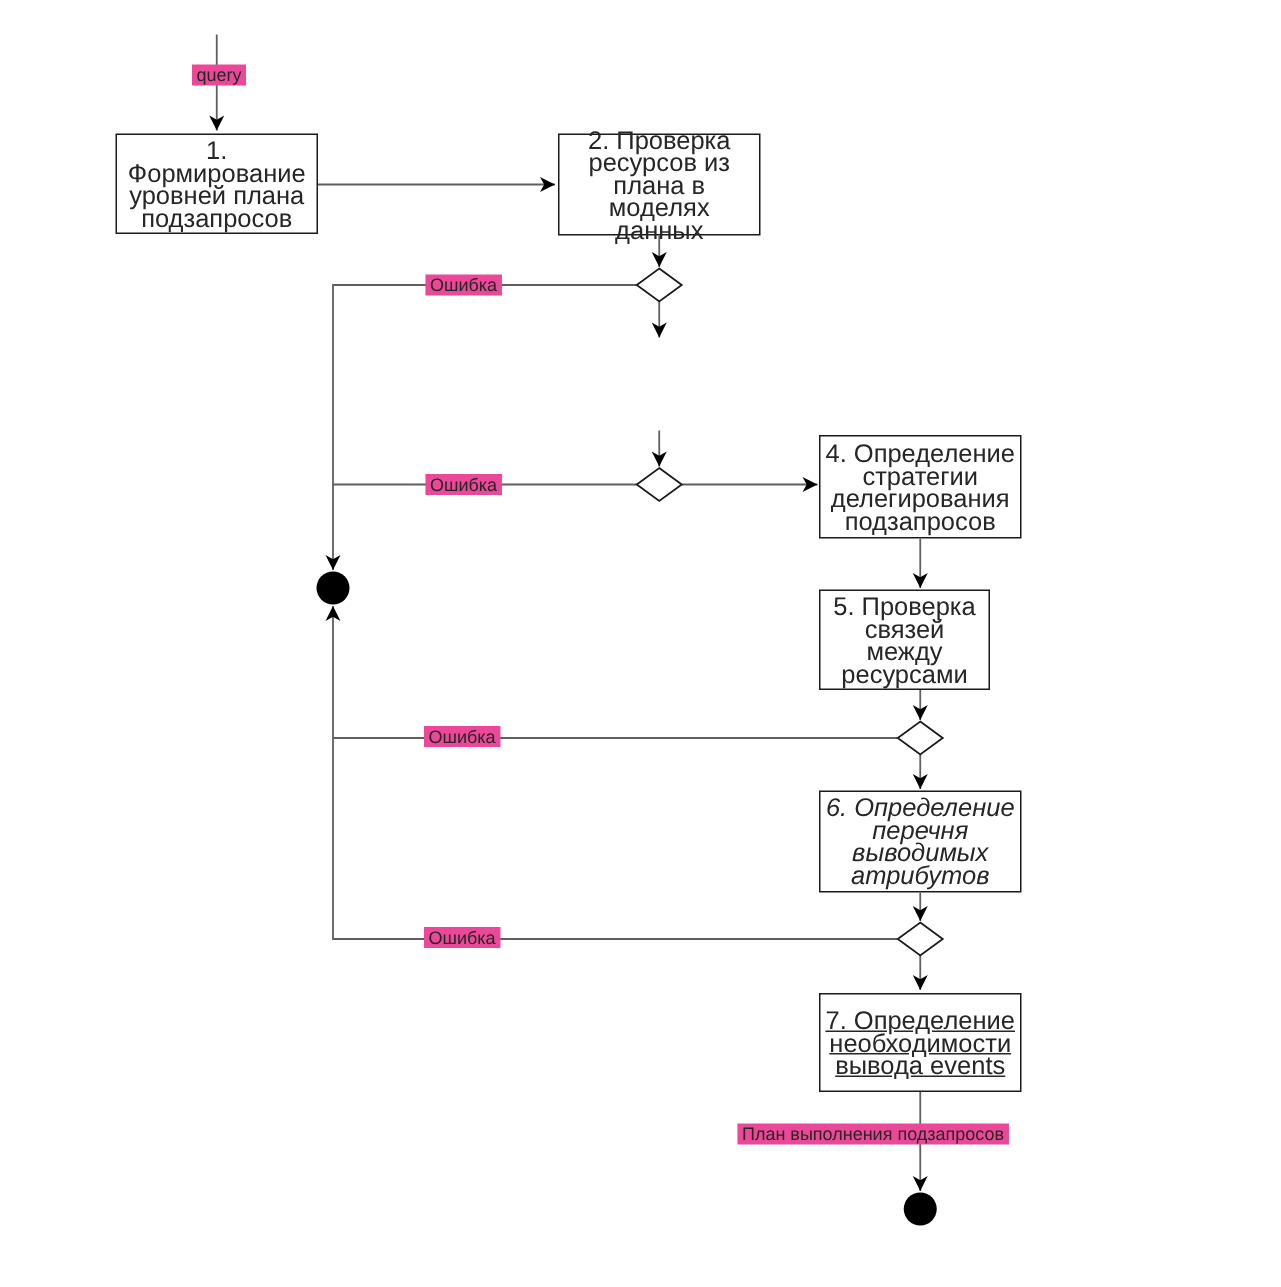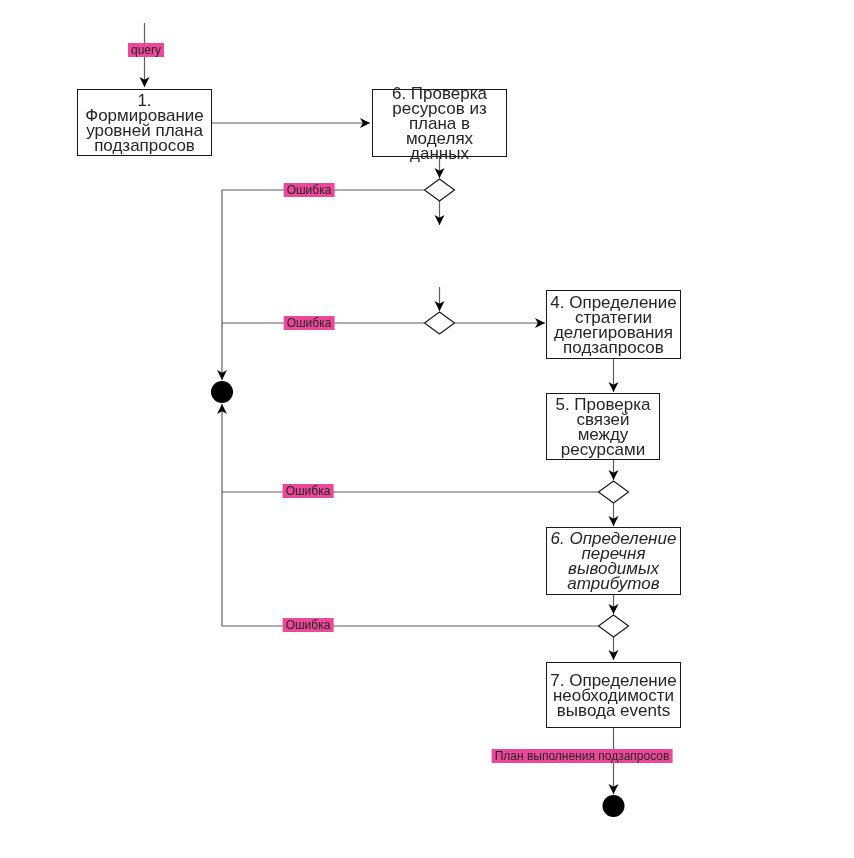--- a/index.html
+++ b/index.html
@@ -110,38 +110,38 @@
     <polygon class="shape" points="613.5,615 628.5,626 613.5,637 598.5,626"></polygon>
 
     <circle class="terminal" cx="222" cy="392" r="11"></circle>
     <circle class="terminal" cx="613.5" cy="806" r="11"></circle>
   </svg>
 
   <div class="node" style="left:77px; top:89px; width:135px; height:67px;">1. Формирование
 уровней плана
 подзапросов</div>
 
-  <div class="node" style="left:372px; top:89px; width:135px; height:68px;">6. Проверка
+  <div class="node" style="left:372px; top:89px; width:135px; height:68px;">2. Проверка
 ресурсов из плана в
 моделях данных</div>
 
 
   <div class="node" style="left:546px; top:290px; width:135px; height:69px;">4. Определение
 стратегии
 делегирования
 подзапросов</div>
 
   <div class="node" style="left:546px; top:393px; width:114px; height:67px;">5. Проверка связей
 между ресурсами</div>
 
   <div class="node" style="left:546px; top:527px; width:135px; height:68px;font-style:italic;">6. Определение
 перечня выводимых
 атрибутов</div>
 
-  <div class="node" style="left:546px; top:662px; width:135px; height:66px;">7. Определение
+  <div class="node" style="left:546px; top:662px; width:135px; height:66px;text-decoration:underline;">7. Определение
 необходимости
 вывода events</div>
 
   <div class="edge-label" style="left:146px; top:50px;">query</div>
 
   <div class="edge-label" style="left:309px; top:190px;">Ошибка</div>
 
   <div class="edge-label" style="left:309px; top:323px;">Ошибка</div>
 
   <div class="edge-label" style="left:308px; top:491px;">Ошибка</div>

